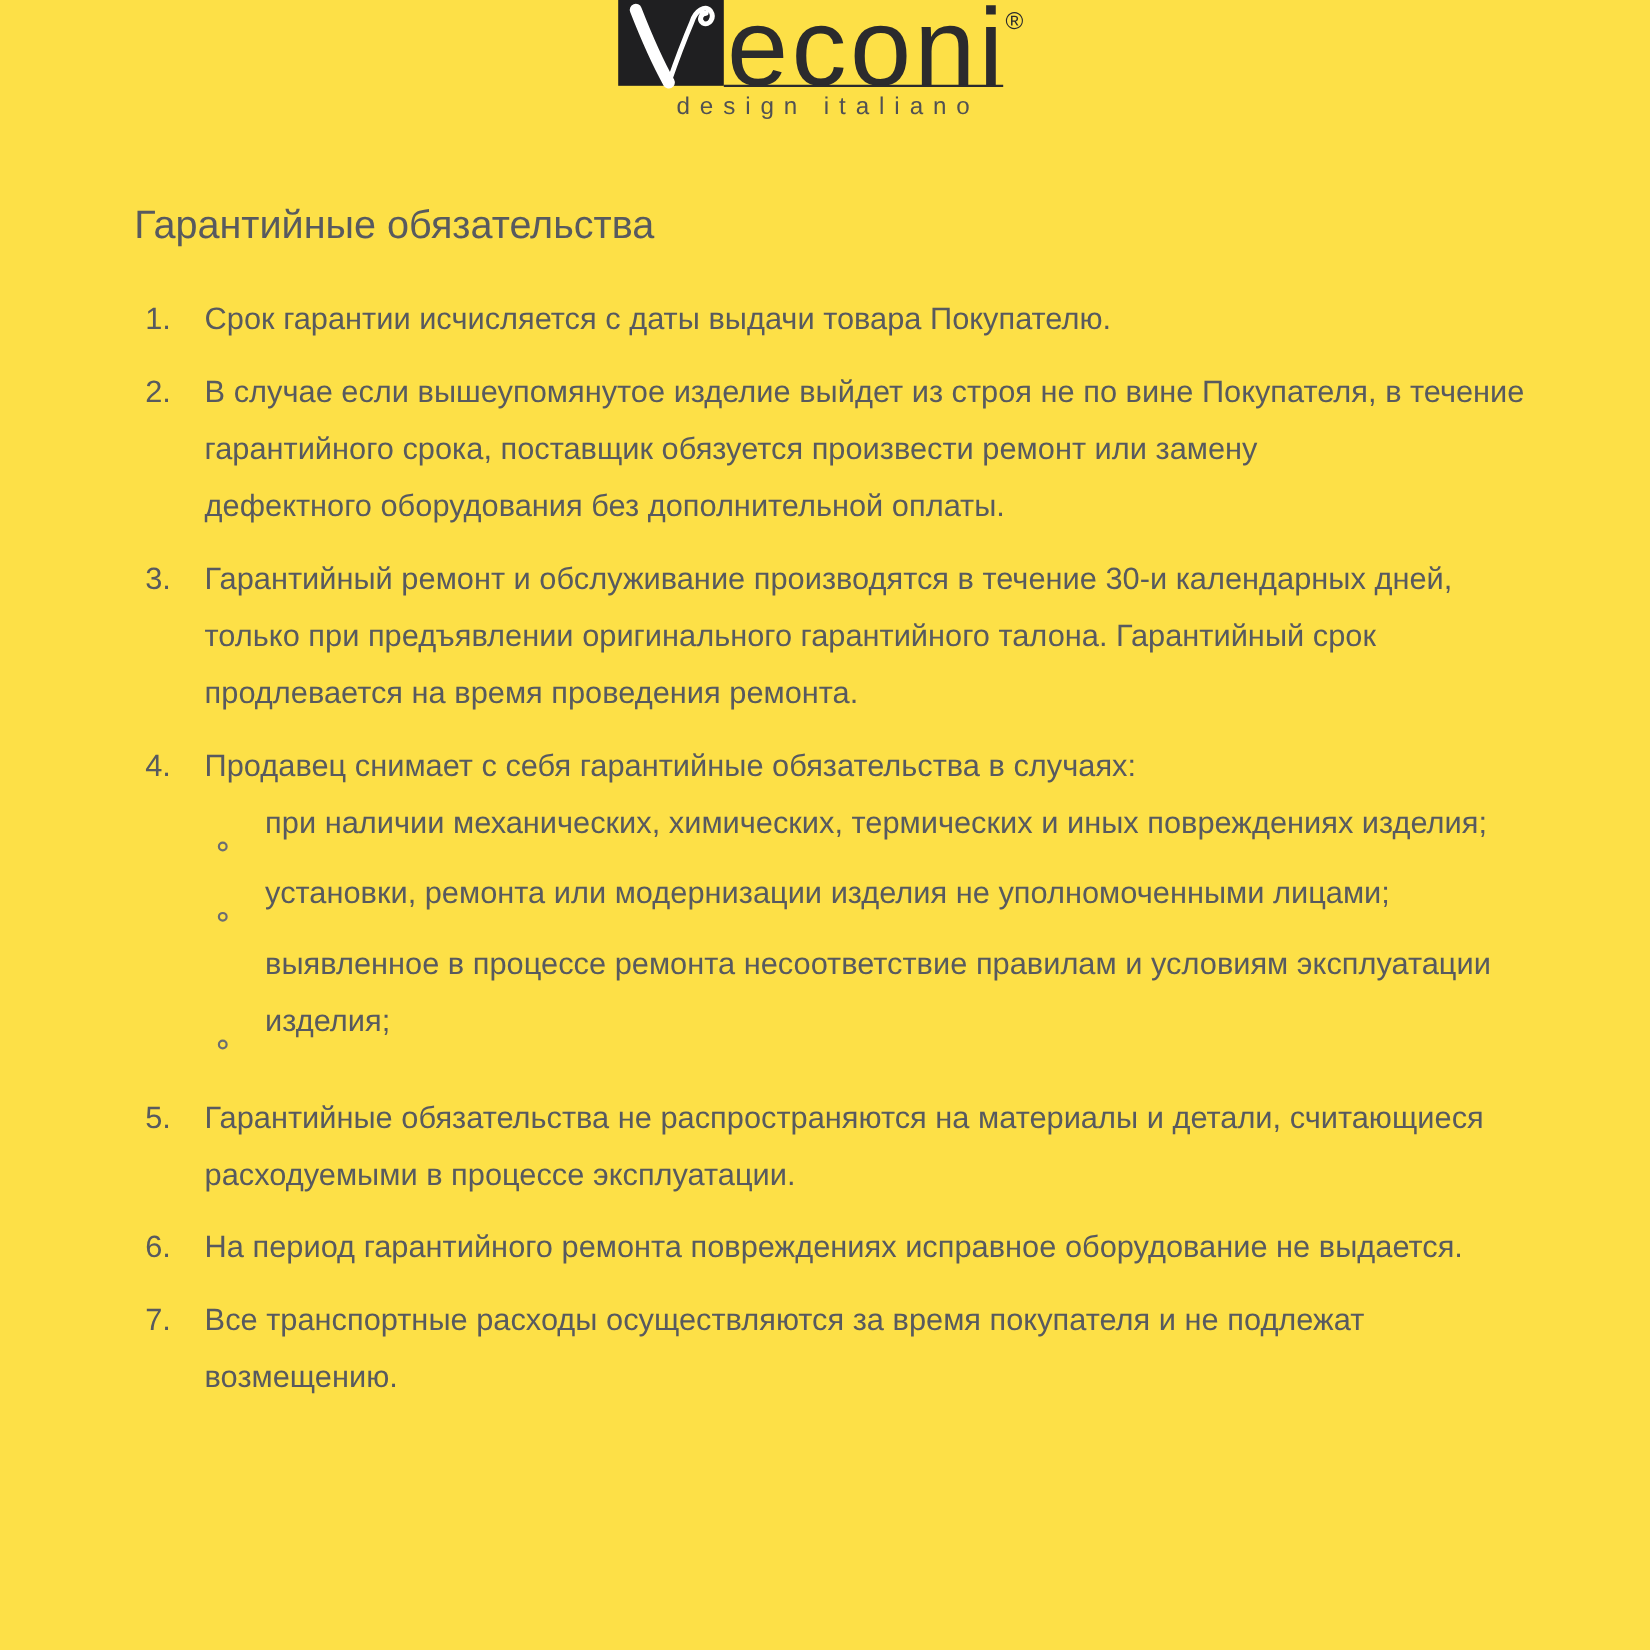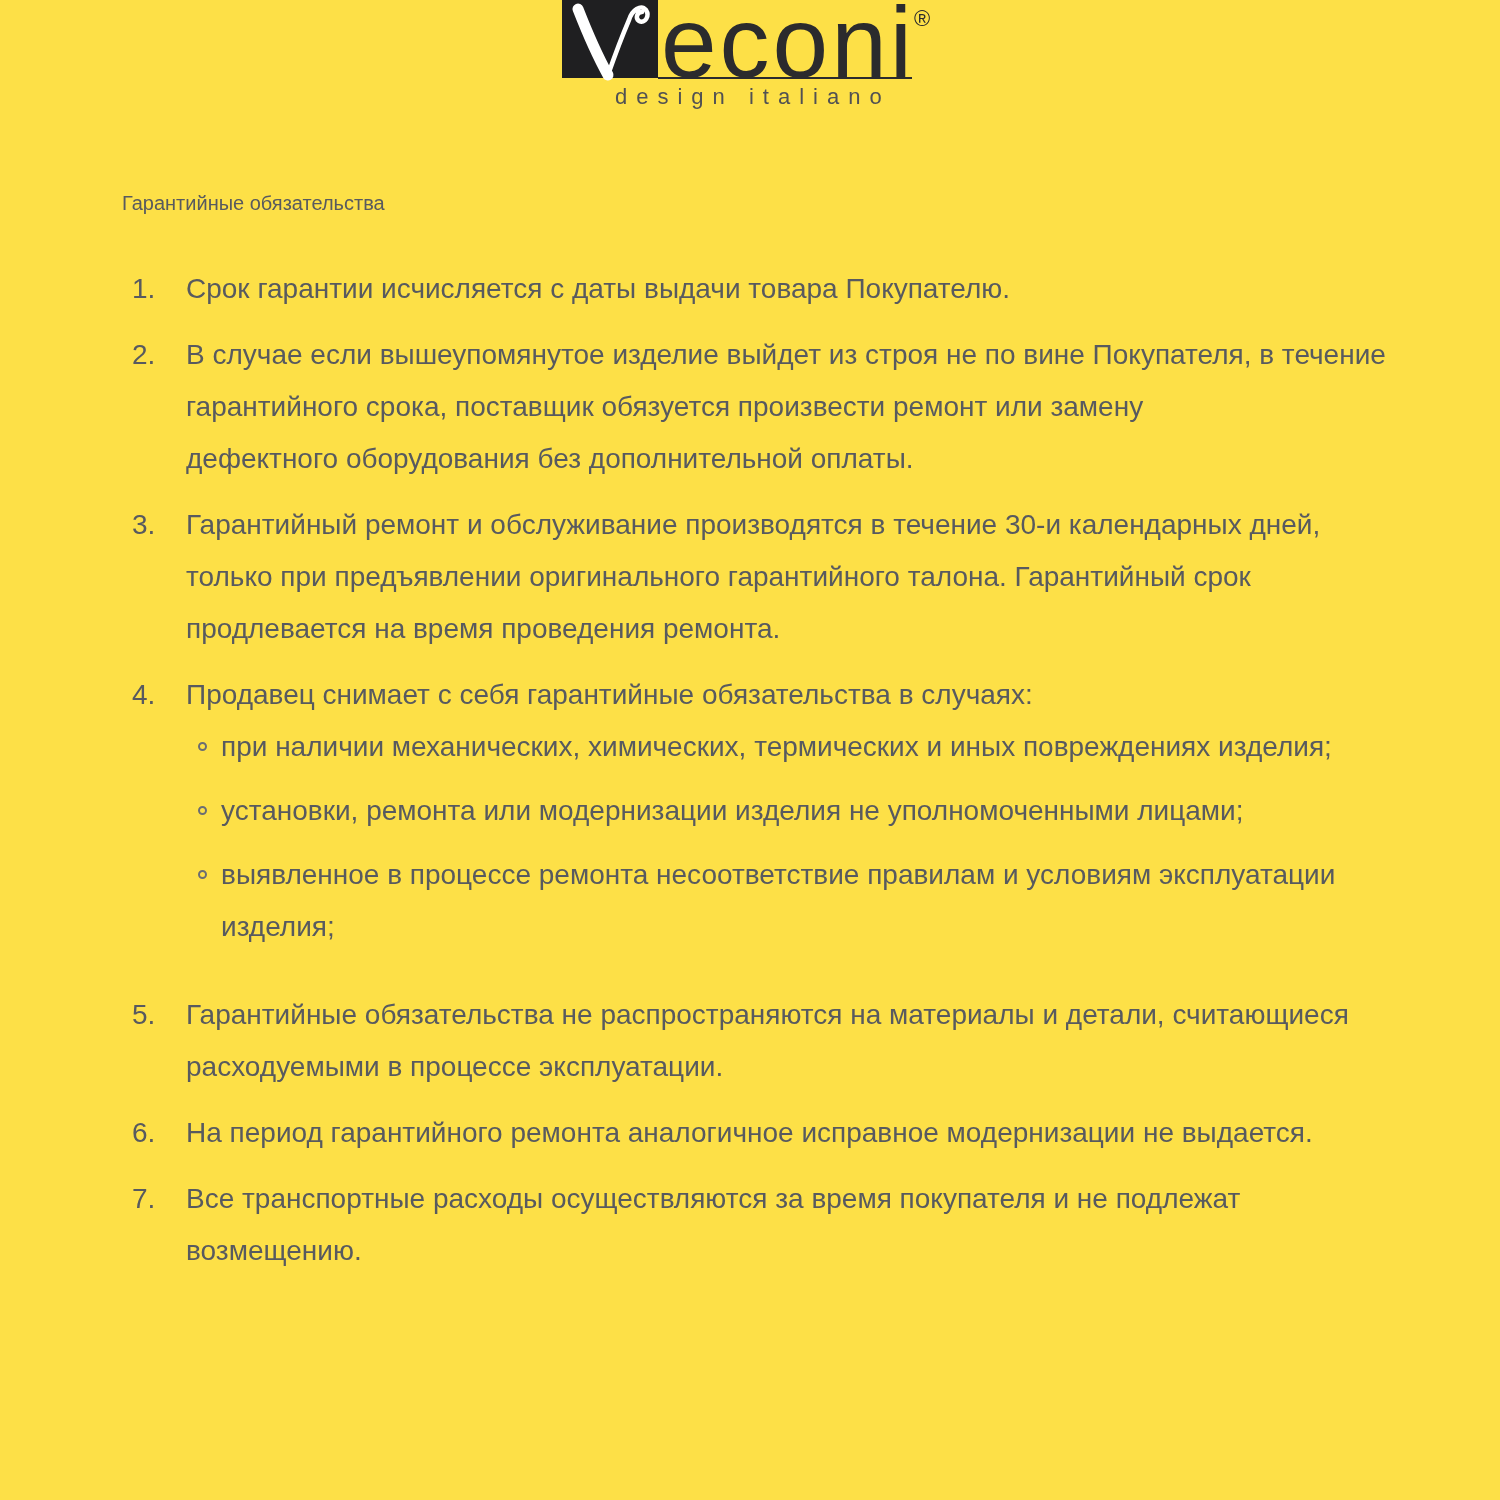--- a/index.html
+++ b/index.html
@@ -21,21 +21,21 @@
     width: 380px;
     margin: 0 auto;
     padding-top: 0;
   }
   
   .content {
     padding: 0 110px 0 122px;
   }
   .doc-heading {
     margin: 61px 0 34px 0;
-    font-size: 20px;
+    font-size: 36px;
     line-height: 52px;
     font-weight: normal;
     color: #585a5f;
     white-space: pre-line;
   }
   ol.warranty-list {
     list-style: none;
     margin: 0;
     padding: 0 0 0 10px;
   }
@@ -59,22 +59,23 @@
   .item-text {
     white-space: pre-line;
   }
   ul.sub-list {
     list-style: none;
     margin: 0 0 22px 0;
     padding: 0 0 0 12px;
   }
   ul.sub-list > li {
     display: flex;
-    align-items: flex-start;
+    align-items: flex-end;
     margin: 0 0 12px 0;
+    gap: 20px;
   }
   ul.sub-list > li:last-child {
     margin-bottom: 0;
   }
   .bullet-circle {
     flex: 0 0 9px;
     width: 9px;
     height: 9px;
     margin: 21px 14px 0 0;
     border: 2px solid #6b6d72;
@@ -163,21 +164,21 @@
         <span class="item-num">5.</span>
         <div class="item-body">
           <div class="item-text">Гарантийные обязательства не распространяются на материалы и детали, считающиеся
 расходуемыми в процессе эксплуатации.</div>
         </div>
       </li>
 
       <li>
         <span class="item-num">6.</span>
         <div class="item-body">
-          <div class="item-text">На период гарантийного ремонта аналогичное исправное модернизации не выдается.</div>
+          <div class="item-text">На период гарантийного ремонта повреждениях исправное оборудование не выдается.</div>
         </div>
       </li>
 
       <li>
         <span class="item-num">7.</span>
         <div class="item-body">
           <div class="item-text">Все транспортные расходы осуществляются за время покупателя и не подлежат
 возмещению.</div>
         </div>
       </li>

